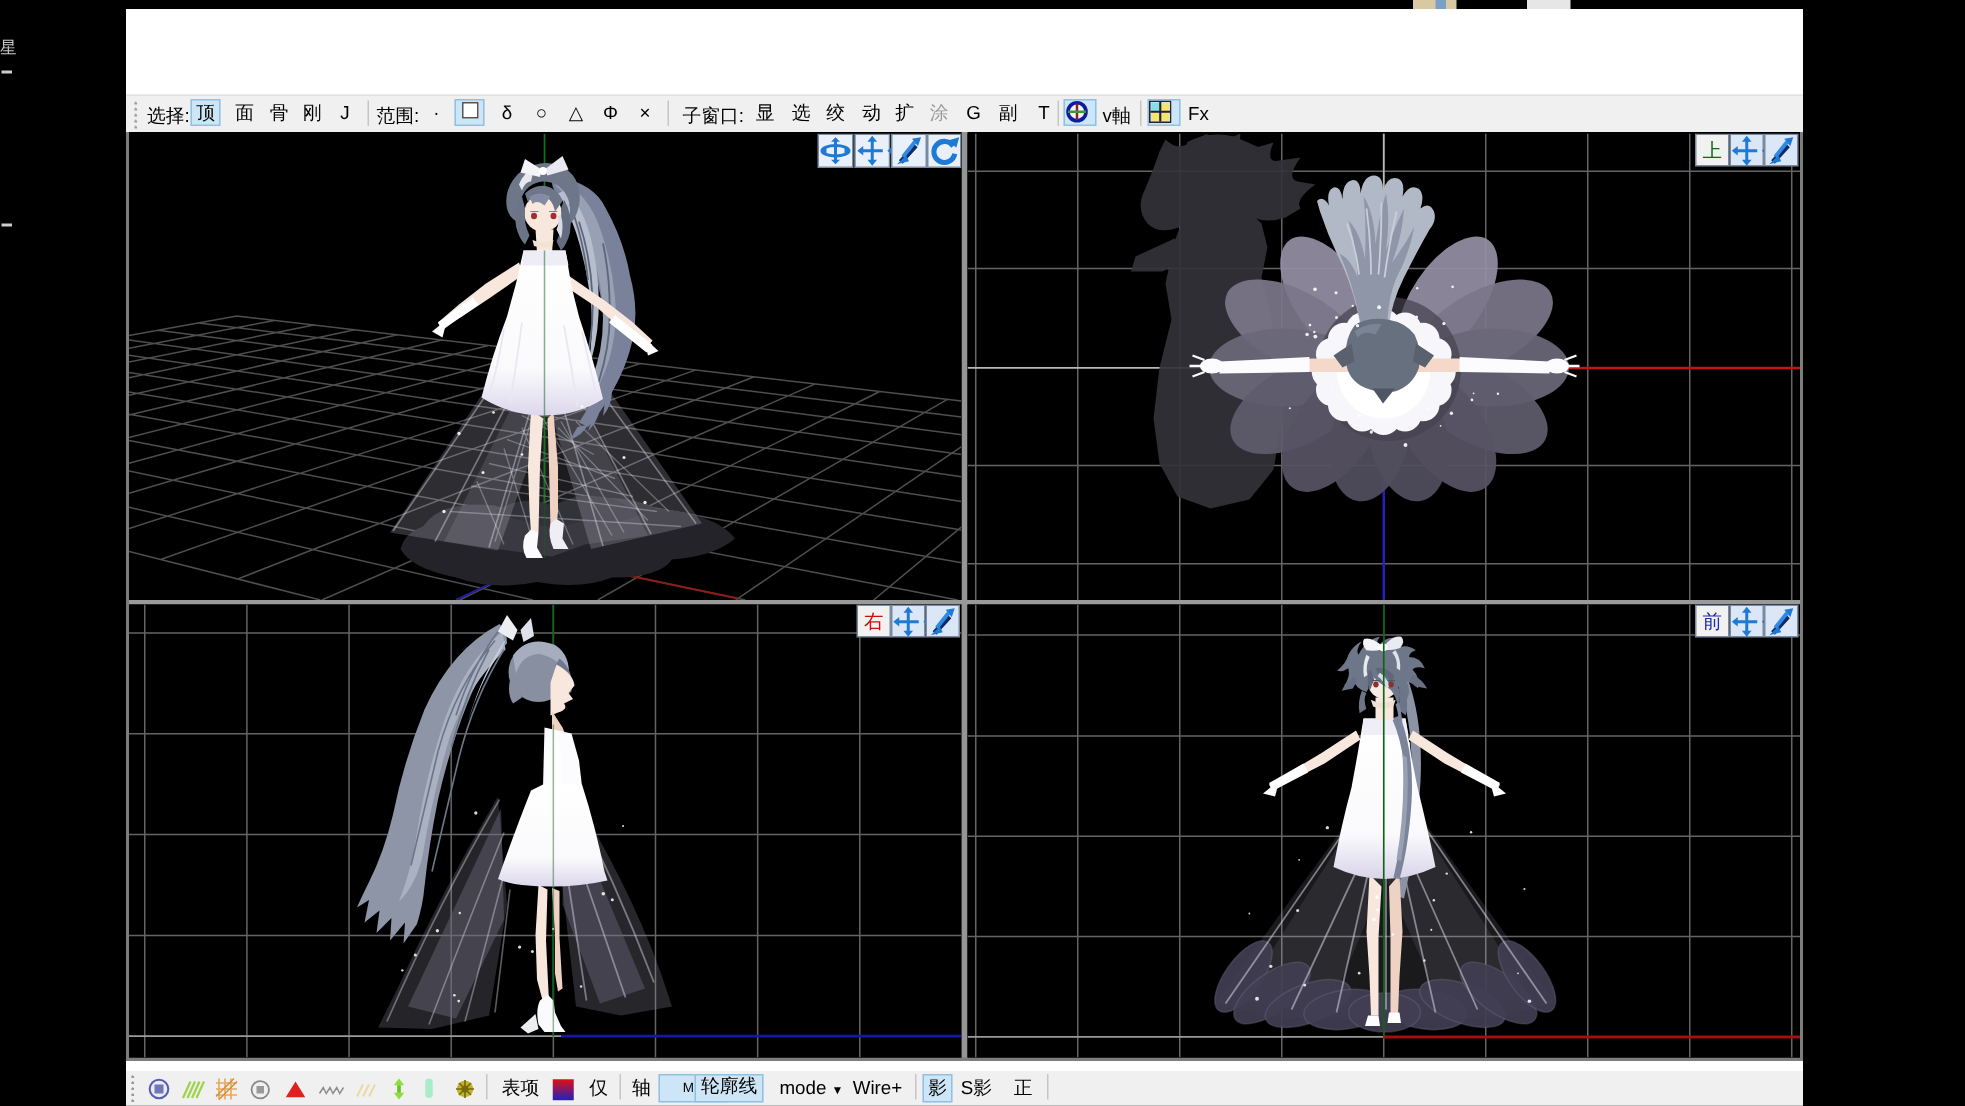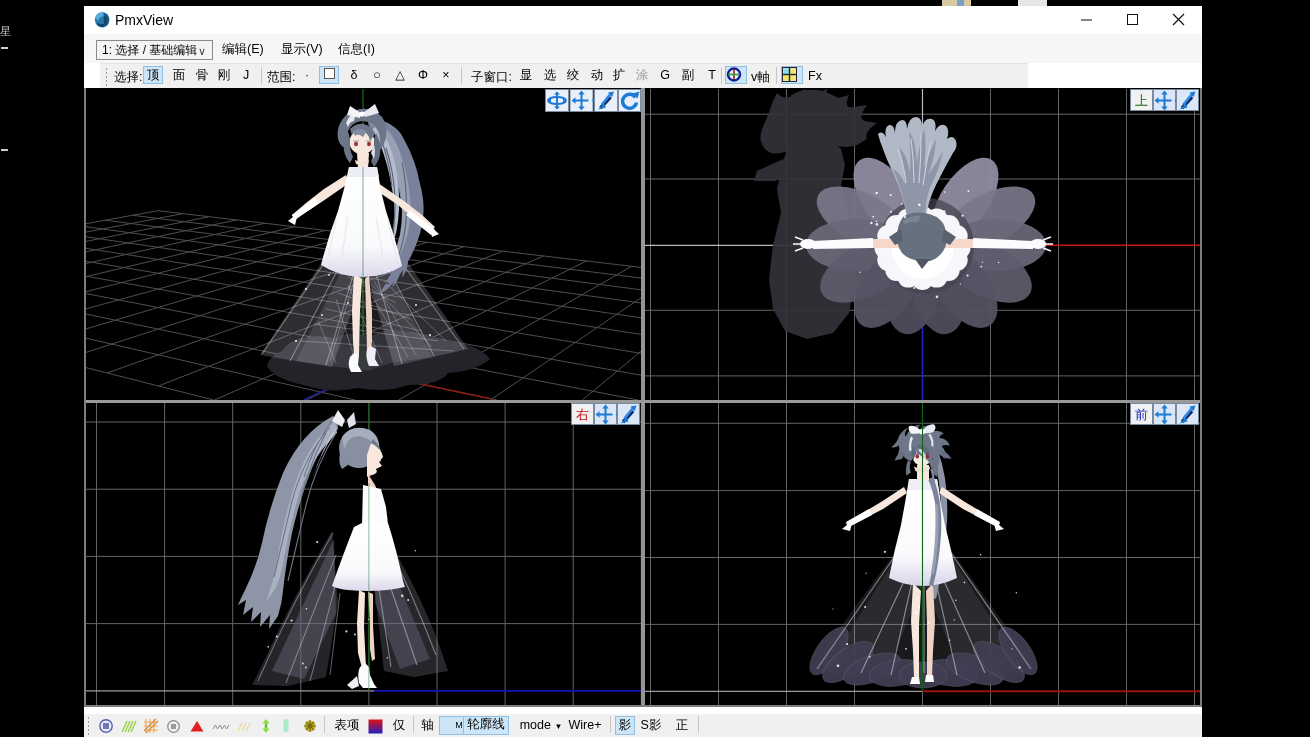--- a/index.html
+++ b/index.html
@@ -4,21 +4,21 @@
 html,body{margin:0;padding:0;background:#000;width:1310px;height:737px;overflow:hidden;font-family:"Liberation Sans",sans-serif;}
 #stage{position:absolute;left:0;top:0;width:1310px;height:737px;background:#000;}
 .frag{position:absolute;color:#c8c8c8;font-size:12px;}
 #win{position:absolute;left:84px;top:6px;width:1118px;height:731px;background:#fff;}
 #titlebar{position:absolute;left:0;top:0;width:1118px;height:28px;background:#fff;}
 #title-text{position:absolute;left:31px;top:6px;font-size:14px;color:#000;}
 .wbtn{position:absolute;top:0;width:46px;height:28px;color:#111;}
 #menubar{position:absolute;left:0;top:28px;width:1118px;height:29px;background:#f6f6f6;}
 #combo{position:absolute;left:12px;top:6px;width:117px;height:20px;background:#f4f4f4;border:1px solid #8a8a8a;font-size:12px;color:#000;line-height:18px;padding-left:5px;box-sizing:border-box;}
 .menuitem{position:absolute;top:7px;font-size:12.5px;color:#000;}
-#toolbar{position:absolute;left:0;top:57px;width:928px;height:25px;background:#f0f0f0;border-top:1px solid #e2e2e2;box-sizing:border-box;margin-left:16px;}
+#toolbar{position:absolute;left:0;top:57px;width:1118px;height:25px;background:#f0f0f0;border-top:1px solid #e2e2e2;box-sizing:border-box;}
 .tbtxt{position:absolute;top:5px;font-size:12.5px;color:#000;}
 .tbtn{position:absolute;top:2px;height:18px;font-size:12.5px;color:#000;text-align:center;border:1px solid transparent;box-sizing:border-box;line-height:16px;}
 .tbtn.on{background:#cde6f7;border:1px solid #92c0e0;}
 .tsep{position:absolute;top:3px;width:1px;height:17px;background:#c6c6c6;}
 .grip{position:absolute;width:3px;background-image:radial-gradient(circle,#9a9a9a 1px,transparent 1px);background-size:3px 4px;}
 #viewport{position:absolute;left:0;top:82px;width:1118px;height:619px;background:#000;}
 #vpborder{position:absolute;left:0;top:82px;width:1118px;height:619px;border-left:2px solid #7d7d7d;border-right:2px solid #7d7d7d;box-sizing:border-box;pointer-events:none;}
 .pane{position:absolute;background:#000;}
 #splitv{position:absolute;left:557px;top:82px;width:4px;height:619px;background:#959595;}
 #splith{position:absolute;left:0px;top:394px;width:1118px;height:2.5px;background:#9a9a9a;}
@@ -32,51 +32,20 @@
 <div id="stage">
 
   <div class="frag" style="left:0px;top:24px;font-size:11px;">星</div>
   <div style="position:absolute;left:1px;top:47px;width:7px;height:2px;background:#cccccc;"></div>
   <div style="position:absolute;left:1px;top:149px;width:7px;height:2px;background:#cccccc;"></div>
   <div style="position:absolute;left:942px;top:0;width:29px;height:6px;background:#d9c9a3;"></div>
   <div style="position:absolute;left:957px;top:0;width:7px;height:6px;background:#7aa0c8;"></div>
   <div style="position:absolute;left:1018px;top:0;width:29px;height:6px;background:#e6e6e6;"></div>
 
   <div id="win">
-    <div id="titlebar">
-      <svg style="left:10px;top:5px;" width="17" height="17" viewBox="0 0 17 17">
-        <ellipse cx="8.2" cy="8.8" rx="7.3" ry="7.6" fill="#2878ae"></ellipse>
-        <path d="M1.5 7.5 A7 7 0 0 1 9.5 1.3 L9.8 5.6 A4.2 4.2 0 0 0 4.6 9.4 Z" fill="#56aede"></path>
-        <path d="M9.5 1.4 L13.5 3.4 L14.8 8 L13.8 13.4 L10.5 15.6 L9.8 8 Z" fill="#1b5a88"></path>
-        <path d="M9.8 5 L13 5.6 L13.2 12.6 L10 14.6 Z" fill="#16486e"></path>
-        <path d="M3 13.2 Q6 16.4 10.2 15.8 L9.8 12.8 Q6 13.8 4.4 11.8 Z" fill="#123f63"></path>
-      </svg>
-      <div id="title-text">PmxView</div>
-      <div class="wbtn" style="left:979px;">
-          <svg width="46" height="28">
-            <line x1="18" y1="14" x2="29" y2="14" stroke="#111" stroke-width="1"></line>
-          </svg>
-        </div>
-      <div class="wbtn" style="left:1025px;">
-          <svg width="46" height="28">
-            <rect x="18.5" y="8.5" width="10" height="10" fill="none" stroke="#111" stroke-width="1"></rect>
-          </svg>
-        </div>
-      <div class="wbtn" style="left:1071px;">
-          <svg width="46" height="28">
-            <path d="M18 8 L29 19 M29 8 L18 19" stroke="#111" stroke-width="1.2" fill="none"></path>
-          </svg>
-        </div>
-    </div>
-    <div id="menubar">
-      <div id="combo">1: 选择 / 基础编辑<span style="position:absolute;right:6px;top:1px;color:#444;font-size:11px;">∨</span></div>
-      <div class="menuitem" style="left:138px;">编辑(E)</div>
-      <div class="menuitem" style="left:197px;">显示(V)</div>
-      <div class="menuitem" style="left:254px;">信息(I)</div>
-    </div>
     <div id="toolbar">
       <div class="grip" style="left:5px;top:3px;height:19px;"></div>
       <div class="tbtxt" style="left:14px;">选择:</div>
       <div class="tbtn on" style="left:43px;width:20px;">顶</div>
       <div class="tbtn" style="left:69px;width:20px;">面</div>
       <div class="tbtn" style="left:92px;width:20px;">骨</div>
       <div class="tbtn" style="left:114px;width:20px;">刚</div>
       <div class="tbtn" style="left:137px;width:18px;">J</div>
       <div class="tsep" style="left:161px;"></div>
       <div class="tbtxt" style="left:167px;">范围:</div>

